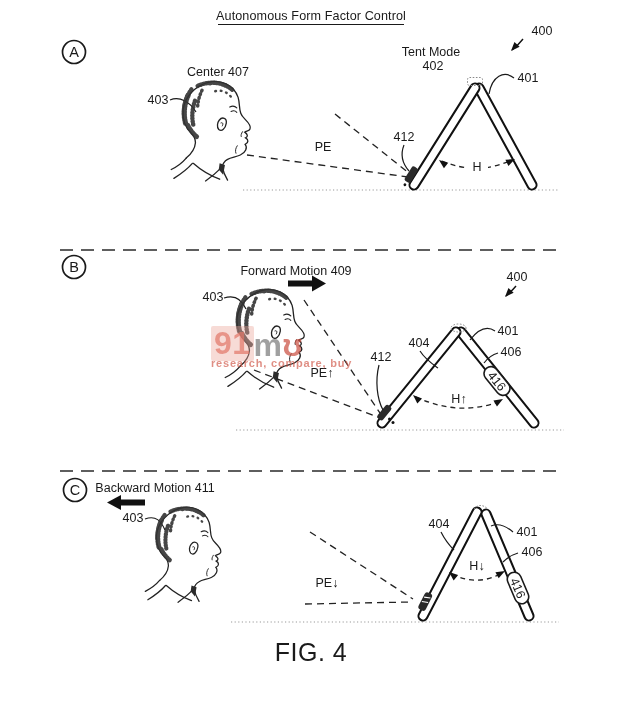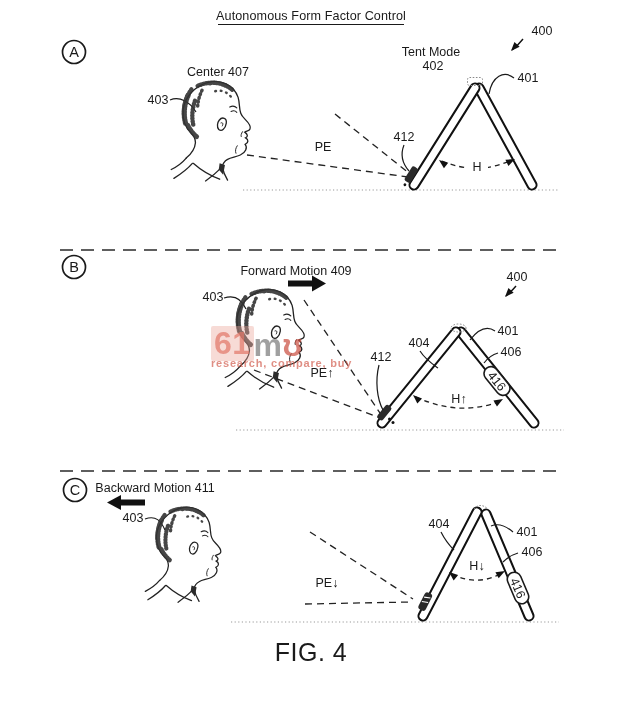--- a/index.html
+++ b/index.html
@@ -226,19 +226,19 @@
     <text class="lbl" x="532" y="556" text-anchor="middle">406</text>
     <path d="M518,553 C511,555 507,558 503,562" fill="none" stroke="#1a1a1a" stroke-width="1.2"></path>
   </g>
 
   <text class="fig-t" x="311" y="661" text-anchor="middle">FIG. 4</text>
 </svg>
 
 
 <div class="watermark">
   <div class="wm-brand">
-    <span class="wm-num">61</span>
+    <span class="wm-num">91</span>
         <span class="wm-dark">m</span>
         <span class="wm-power">ʊ</span>
   </div>
   <div class="wm-tagline">research, compare, buy</div>
 </div>
 </div>
 
 </body></html>

